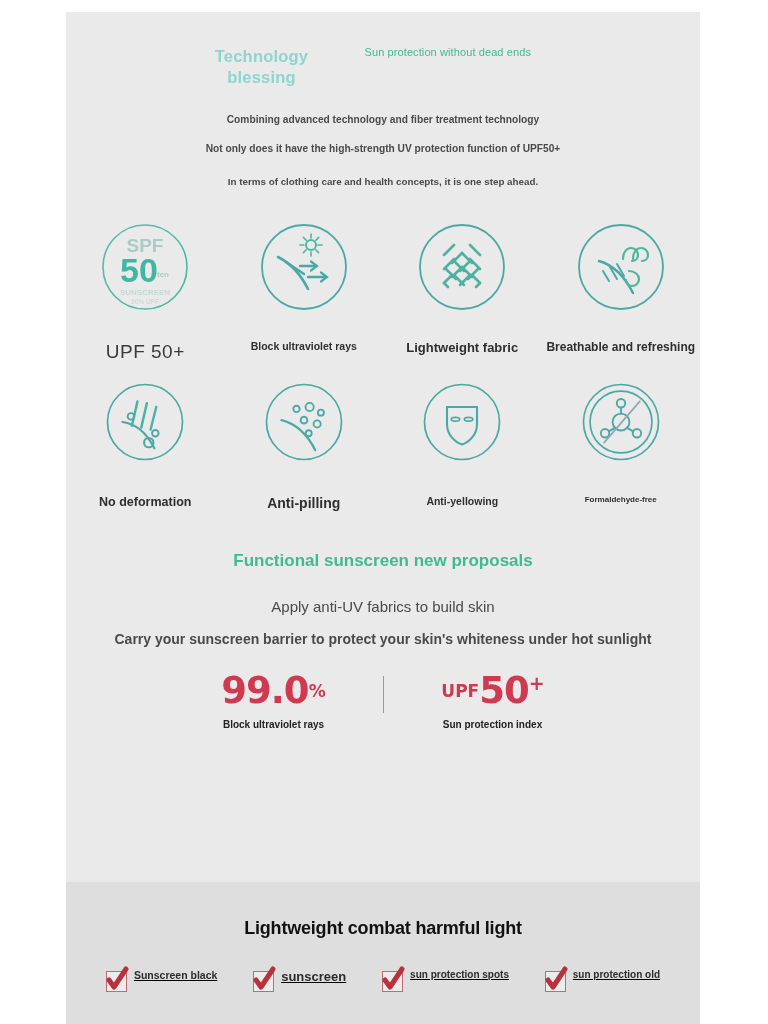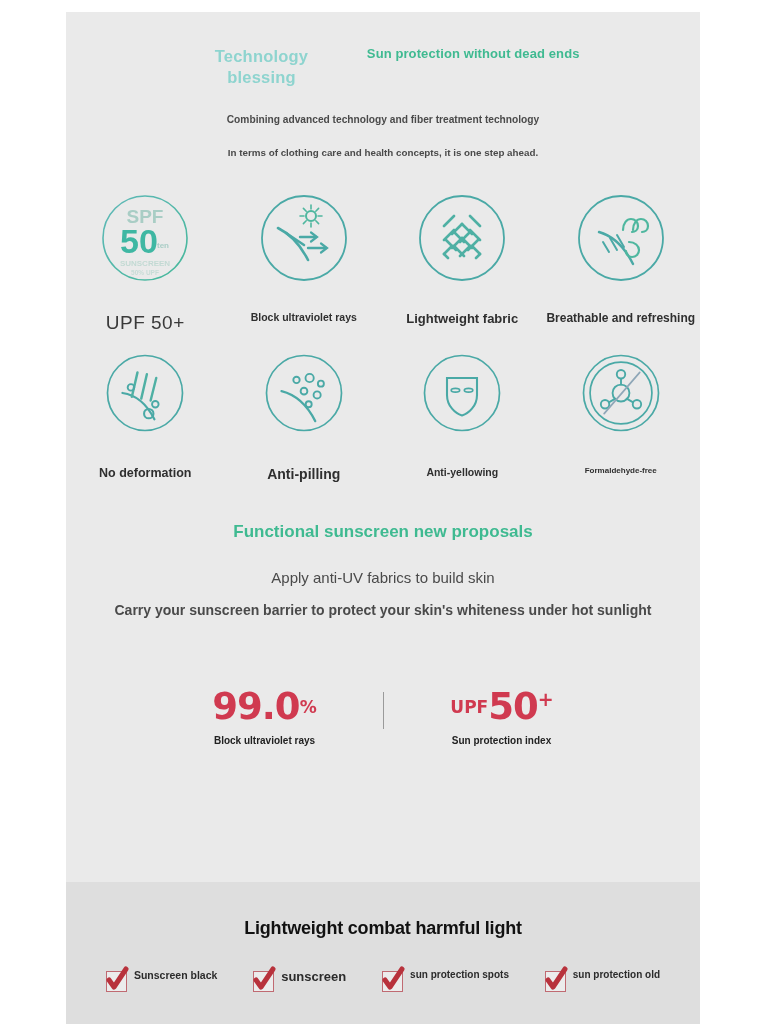--- a/index.html
+++ b/index.html
@@ -19,22 +19,22 @@
   .header{padding-top:34px;text-align:center;}
   .head-row{
     display:flex;justify-content:center;align-items:flex-start;
     gap:28px;padding:0 18px;
   }
   .head-a{
     color:#8ed4cf;font-size:16.5px;font-weight:bold;line-height:1.25;
     width:150px;text-align:center;letter-spacing:.2px;
   }
   .head-b{
-    color:#3fba91;font-size:13px;font-weight:bold;line-height:1.25;
-    width:215px;text-align:right;letter-spacing:.1px;
+    color:#3fba91;font-size:11px;font-weight:normal;line-height:1.25;
+    width:215px;text-align:left;letter-spacing:.1px;
   }
   .sub{
     color:#4a4a4a;font-weight:bold;text-align:center;
     line-height:1.45;
   }
   .sub1{font-size:10.2px;margin-top:26px;width:330px;margin-left:auto;margin-right:auto;}
   .sub2{font-size:10.2px;margin-top:14px;}
   .sub3{font-size:9.8px;margin-top:18px;}
 
   
@@ -59,22 +59,22 @@
   .cap.r2d{font-size:8px;}
 
   
   .mid{margin-top:38px;text-align:center;}
   .mid-title{color:#3fba91;font-size:17px;font-weight:bold;line-height:1.25;}
   .mid-sub{color:#4a4a4a;font-size:15px;font-weight:normal;margin-top:26px;}
   .mid-small{color:#4a4a4a;font-size:14px;font-weight:bold;margin-top:16px;}
 
   
   .stats{
-    margin-top:70px;display:flex;justify-content:center;align-items:stretch;
-    gap:17px;
+    margin-top:25px;display:flex;justify-content:center;align-items:stretch;
+    gap:8px;
   }
   .stat{width:150px;text-align:center;}
   .stat .big{
     color:#d03a50;font-weight:bold;font-size:37px;line-height:1;
     letter-spacing:-1px;
     font-family:"DejaVu Sans", sans-serif;
   }
   .stat .big .sm{font-size:17px;vertical-align:6px;letter-spacing:0;}
   .stat .big .sup{font-size:19px;vertical-align:13px;}
   .stat .lbl{
@@ -86,21 +86,21 @@
   .panel{
     position:absolute;left:0;right:0;top:870px;bottom:0;
     background:#dedede;
   }
   .panel-title{
     text-align:center;color:#111;font-size:18px;font-weight:bold;
     padding-top:36px;letter-spacing:-.2px;
   }
   .checks{
     display:flex;justify-content:space-around;align-items:flex-end;
-    margin-top:30px;padding:0 22px;
+    margin-top:30px;padding:0 22px;text-decoration:underline;
   }
   .chk{display:flex;align-items:flex-start;gap:7px;}
   .box{
     width:19px;height:19px;border:1px solid #c06a72;background:#ececec;
     position:relative;flex:none;margin-top:2px;
   }
   .box svg{position:absolute;left:-2px;top:-6px;}
   .chk .t{color:#2b2b2b;font-weight:bold;line-height:1.25;}
   .t.c1{font-size:10.5px;text-align:center;}
   .t.c2{font-size:13px;}
@@ -112,20 +112,21 @@
 
 <div class="page">
 <div class="content">
 
   <div class="header">
     <div class="head-row">
       <div class="head-a">Technology blessing</div>
       <div class="head-b">Sun protection without dead ends</div>
     </div>
     <div class="sub sub1">Combining advanced technology and fiber treatment technology</div>
+    <div class="sub sub2">Not only does it have the high-strength UV protection function of UPF50+</div>
     <div class="sub sub3">In terms of clothing care and health concepts, it is one step ahead.</div>
   </div>
 
   <div class="grid">
 
     <div class="cell">
       <div class="circle-wrap">
         <svg width="96" height="96" viewBox="0 0 96 96">
           <defs>
             <linearGradient id="g1" x1="0" y1="0" x2="1" y2="1">

